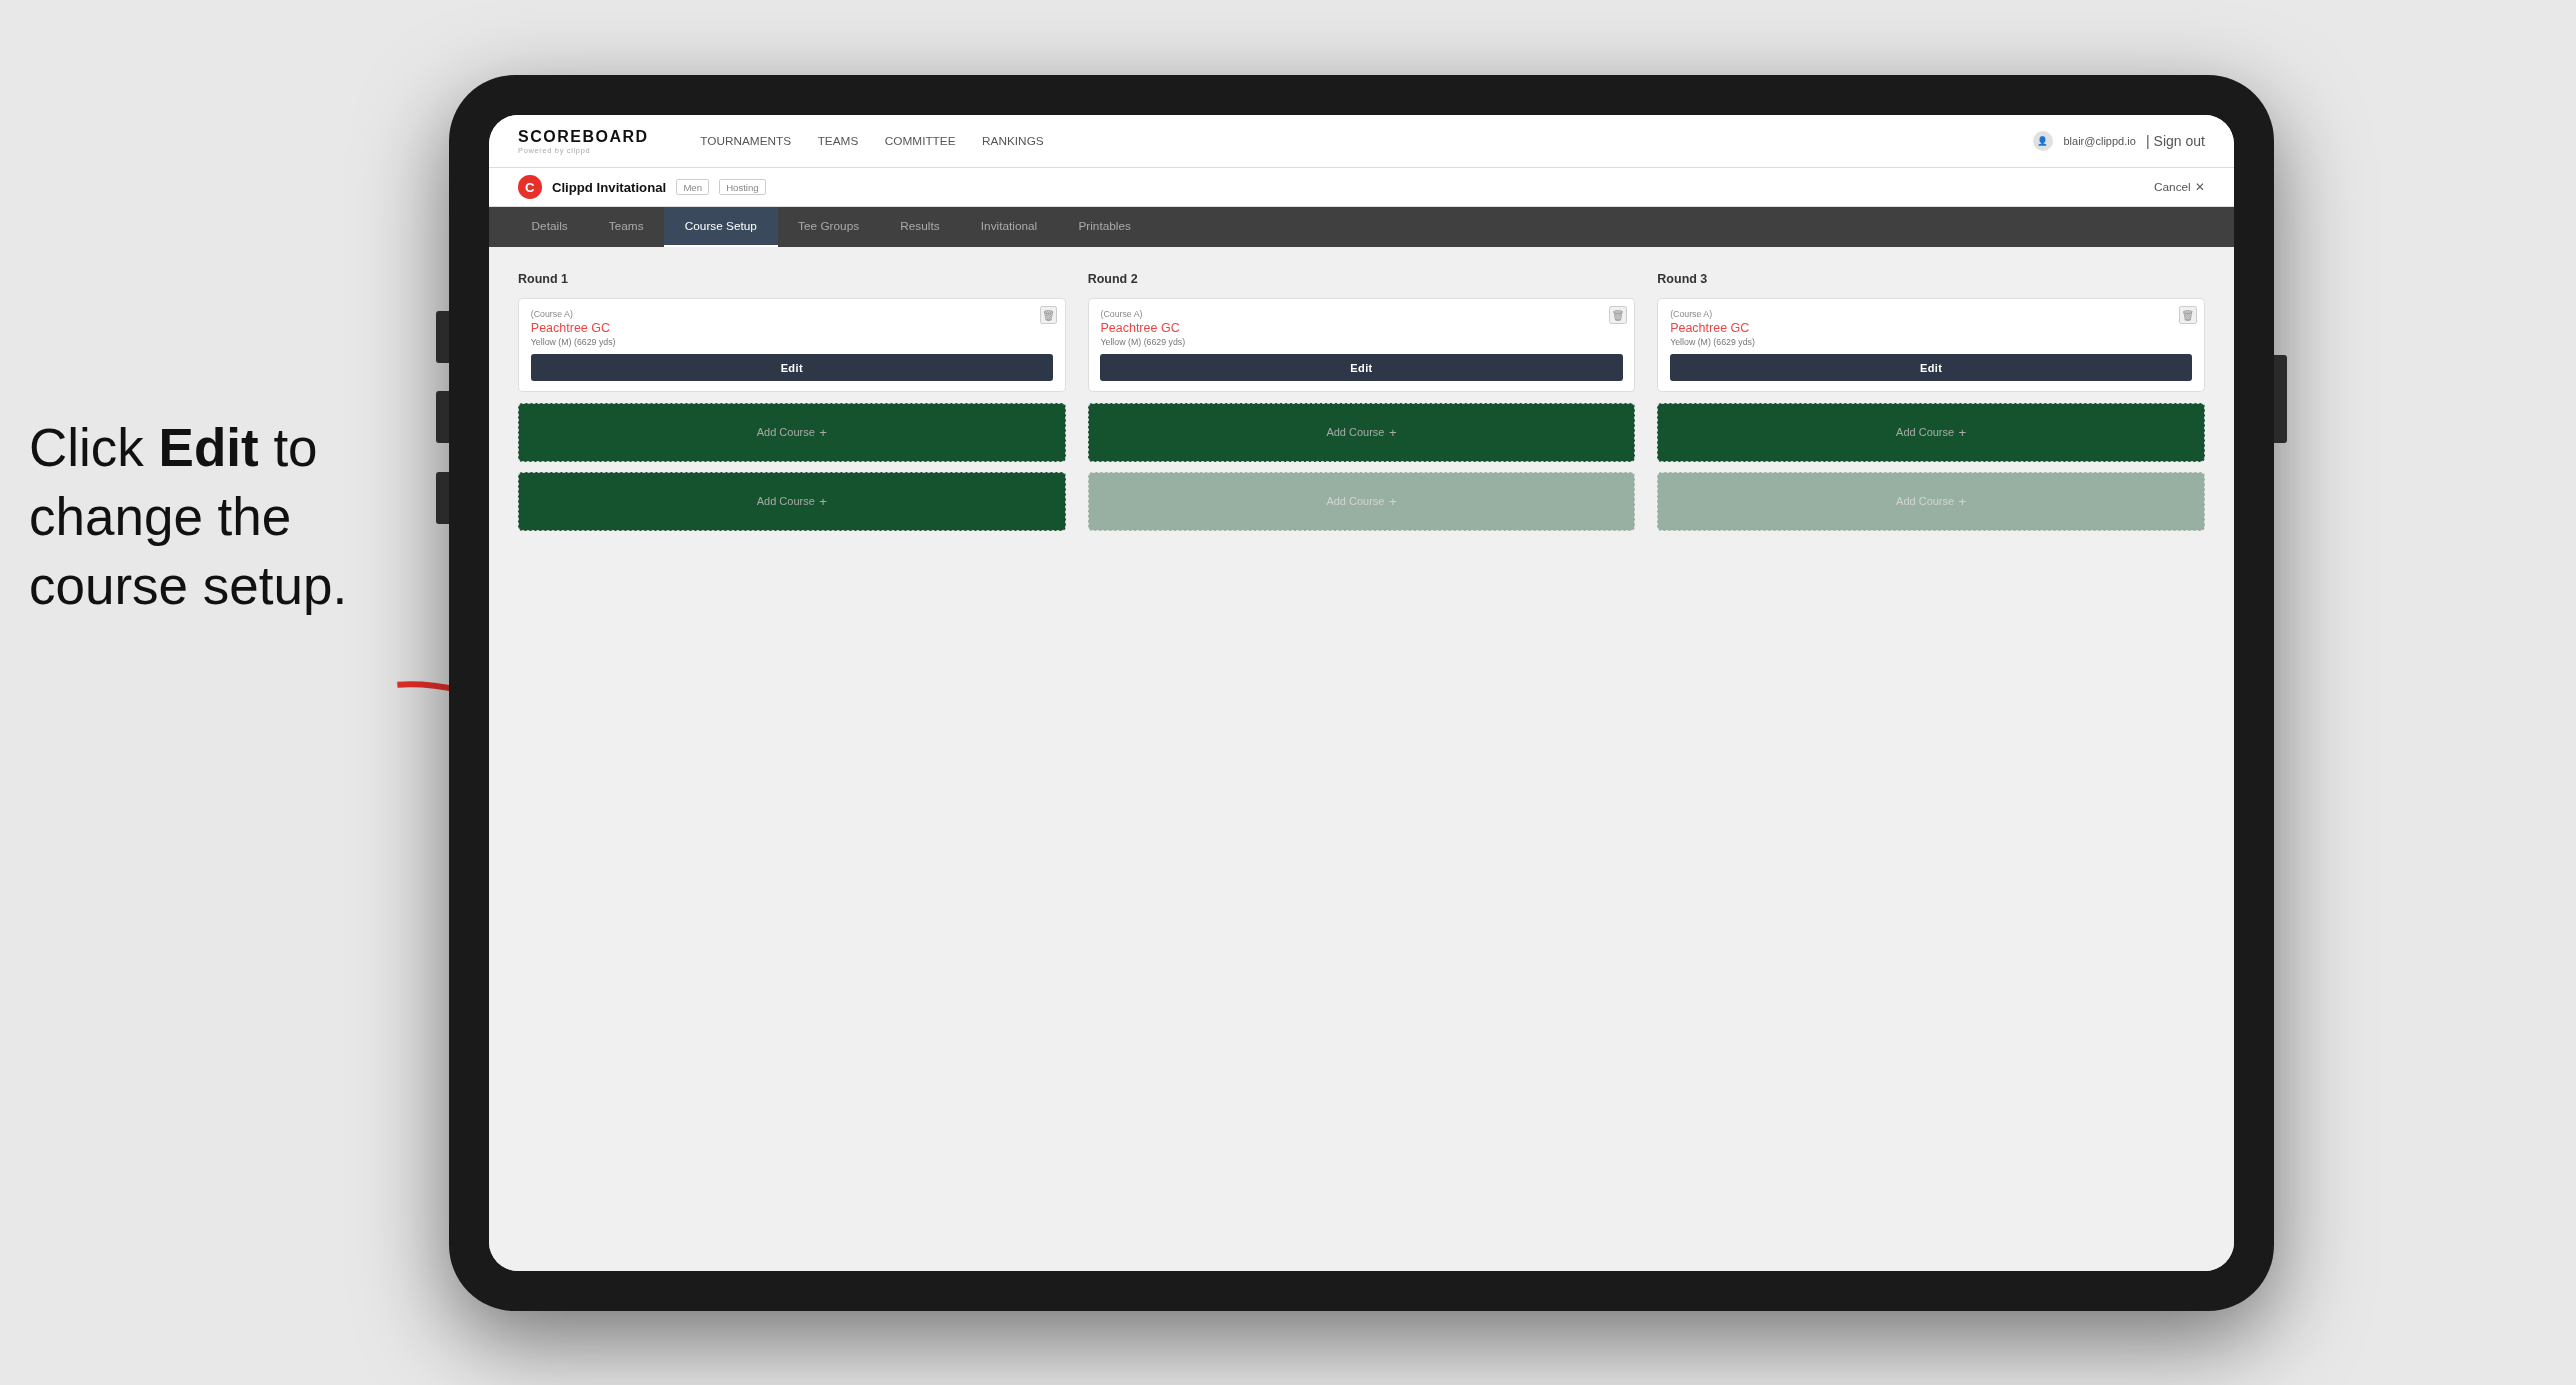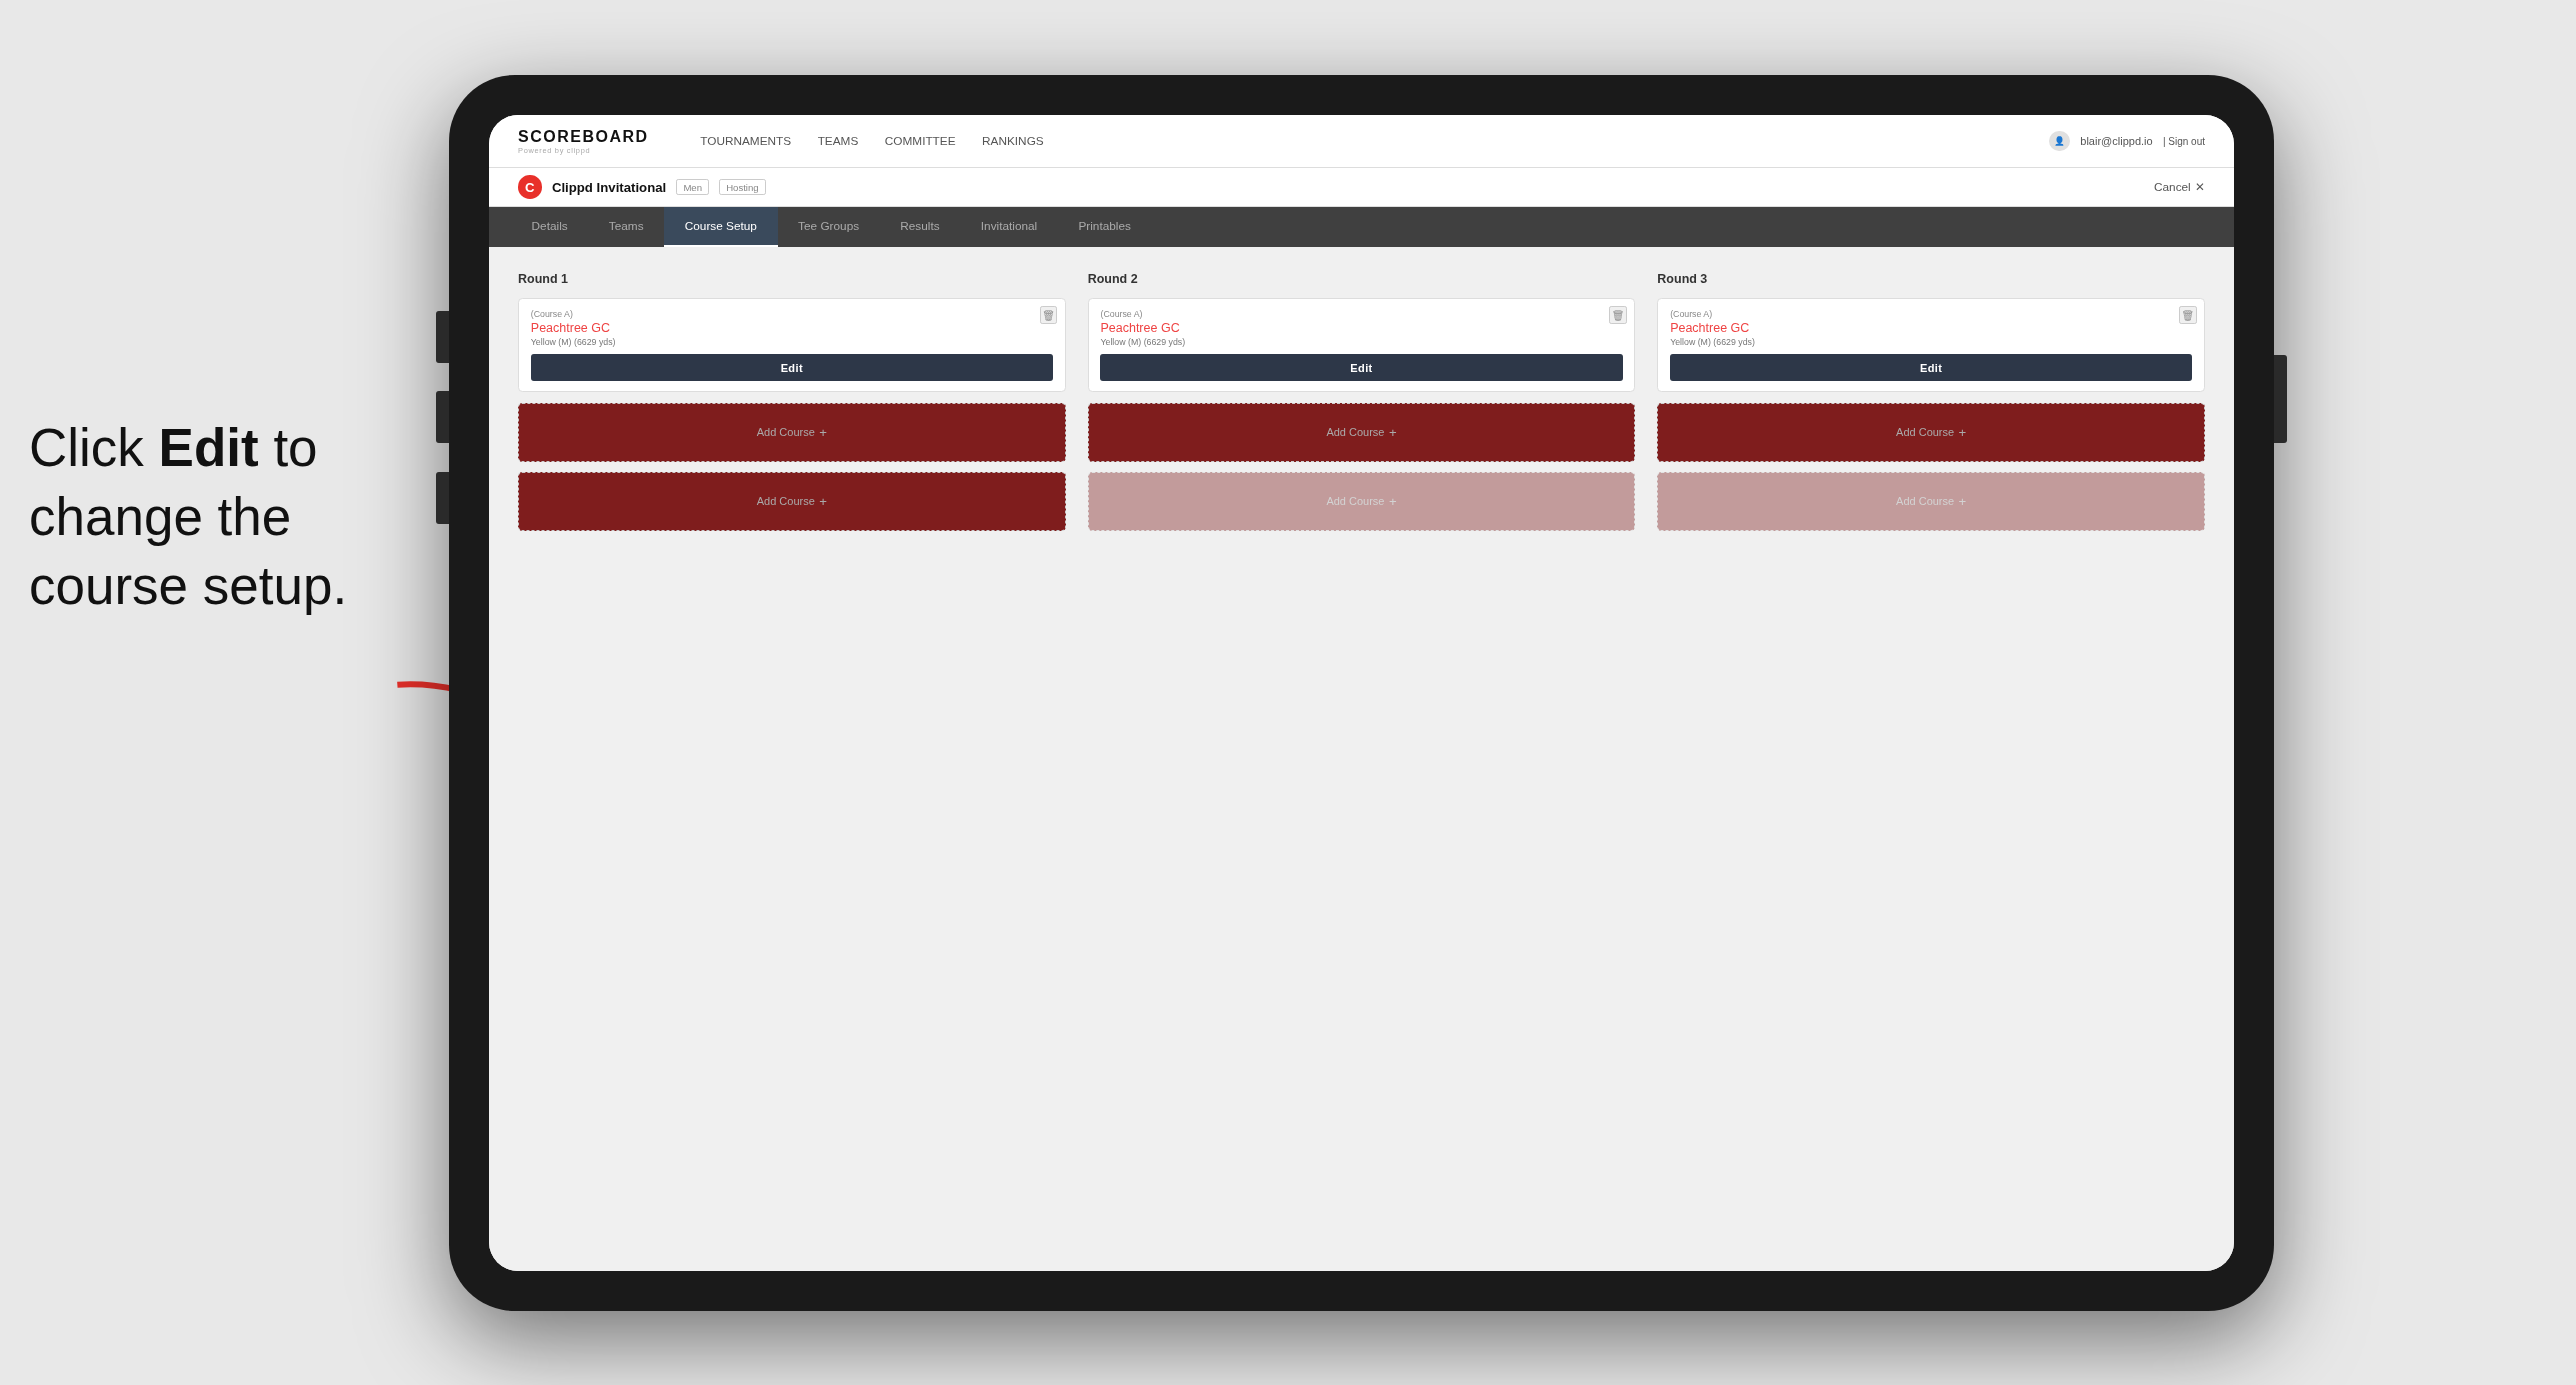--- a/index.html
+++ b/index.html
@@ -133,21 +133,21 @@
       height: 20.6px;
       background: #e0e0e0;
       border-radius: 50%;
       display: flex; align-items: center; justify-content: center;
       font-size: 8.8px;
       color: #666;
     }
     .sign-out-link {
       color: #555;
       cursor: pointer;
-      font-size: 10px;
+      font-size: 14px;
     }
 
     
     .event-bar {
       background: #fff;
       padding: 7.4px 29px;
       display: flex;
       align-items: center;
       justify-content: space-between;
       border-bottom: 0.7px solid #ddd;
@@ -286,21 +286,21 @@
       width: 100%;
       font-size: 11px;
       font-weight: 600;
       cursor: pointer;
       margin-top: 7.4px;
       letter-spacing: 0.4px;
     }
 
     
     .add-course-card {
-      background: #7f1d1d;
+      background: #14532d;
       border: 0.7px dashed #ccc;
       border-radius: 4.4px;
       padding: 0;
       margin-bottom: 10.3px;
       display: flex;
       align-items: center;
       justify-content: center;
       cursor: pointer;
       min-height: 59px;
       color: #aaa;

